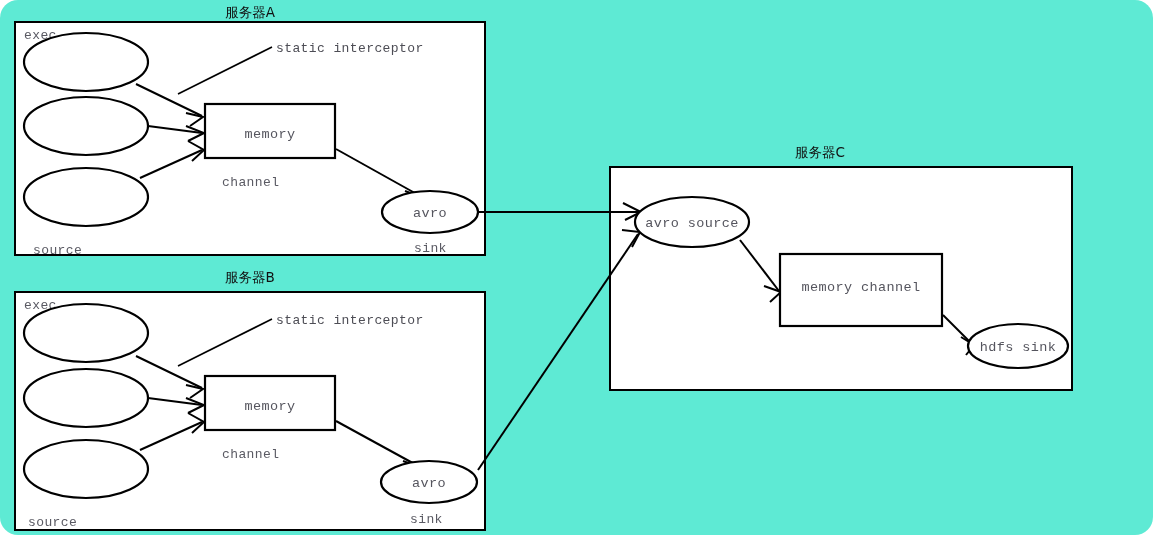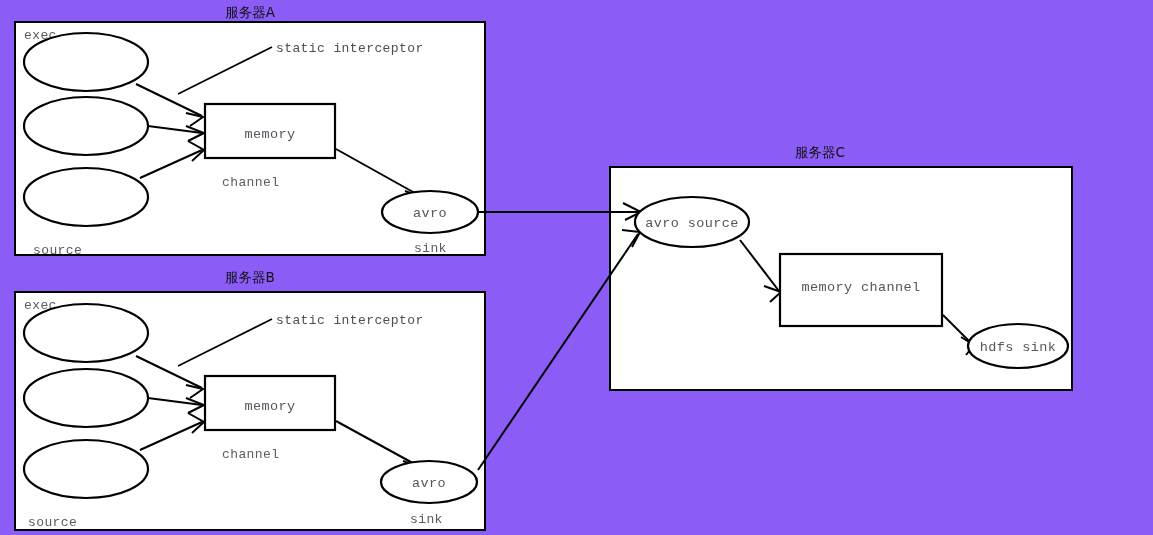--- a/index.html
+++ b/index.html
@@ -4,23 +4,24 @@
 <style>
   html, body {
     margin: 0;
     padding: 0;
     background: #ffffff;
   }
   #canvas {
     position: relative;
     width: 1153px;
     height: 535px;
-    background: #8b5cf6;
+    background: #5eead4;
     font-family: "Liberation Mono", "DejaVu Sans Mono", monospace;
     overflow: hidden;
+    border-radius: 18px;
   }
   svg.diagram {
     position: absolute;
     left: 0;
     top: 0;
     width: 1153px;
     height: 535px;
   }
   .group-box {
     fill: #ffffff;

